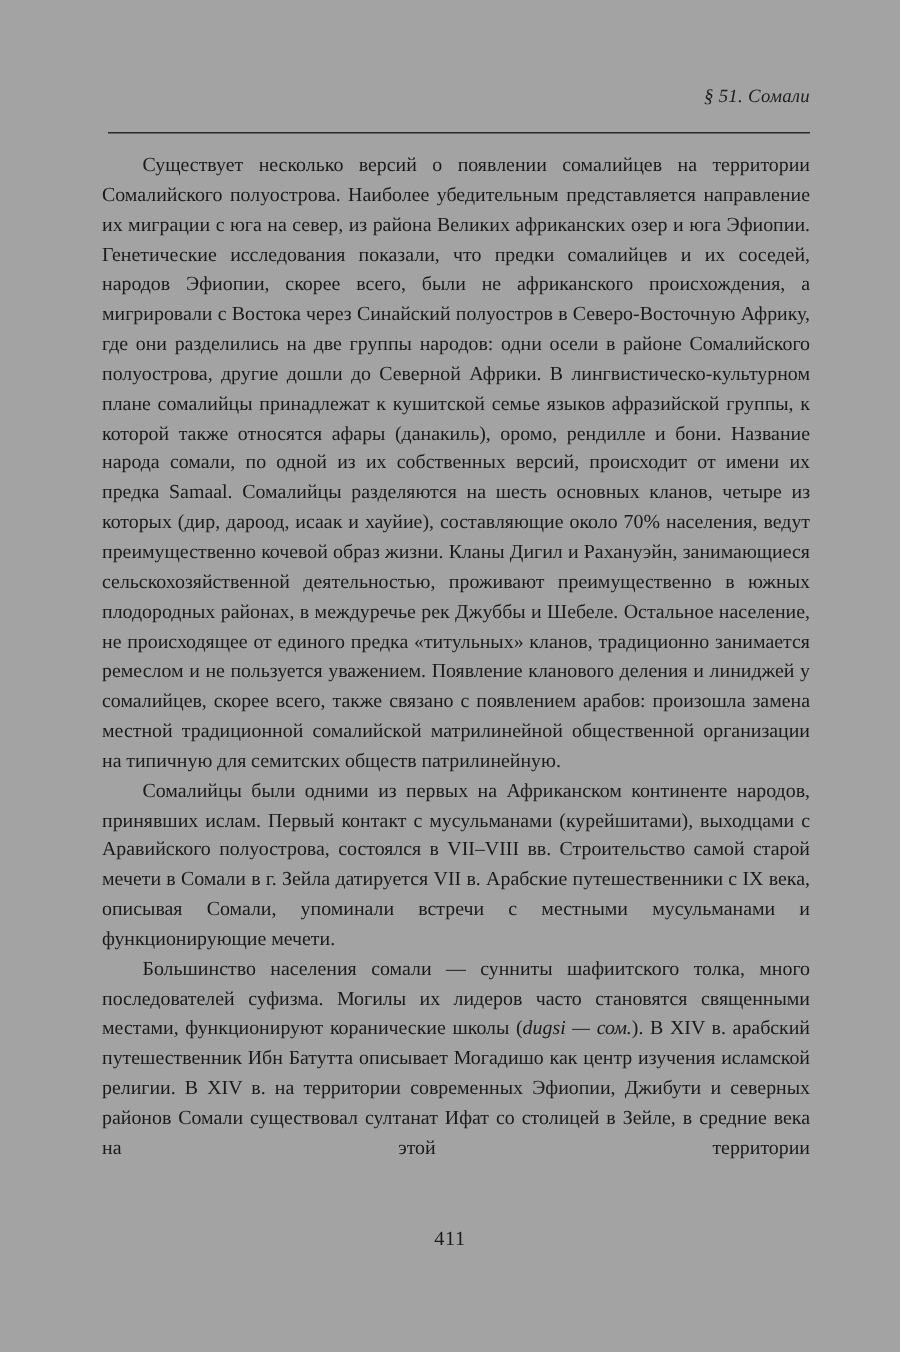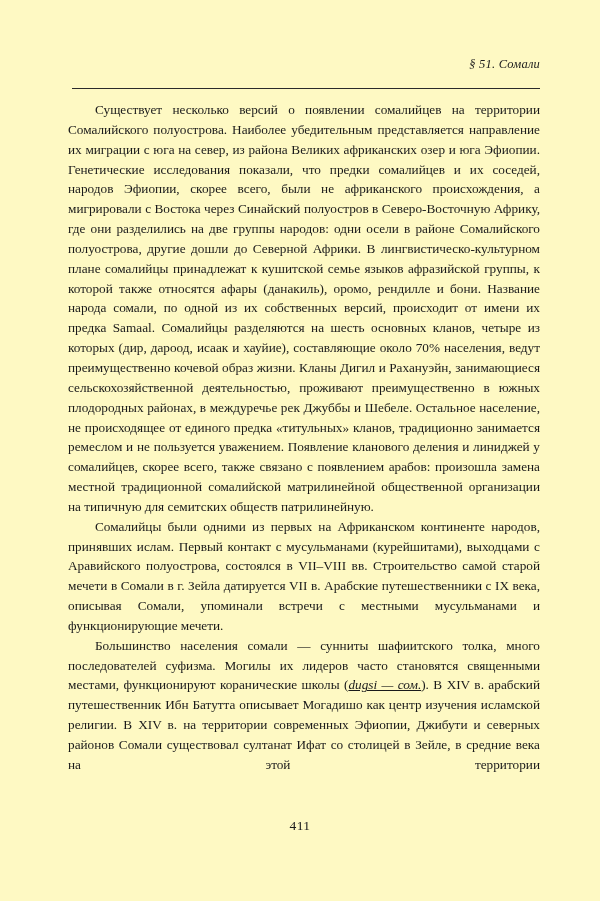--- a/index.html
+++ b/index.html
@@ -6,21 +6,21 @@
   html, body {
     margin: 0;
     padding: 0;
     background: #ffffff;
   }
   .page {
     position: relative;
     width: 600px;
     height: 901px;
     margin: 0 auto;
-    background: #fef9c3;
+    background: #a3a3a3;
     overflow: hidden;
     font-family: "Liberation Serif", "DejaVu Serif", serif;
     color: #1a1a1a;
     -webkit-font-smoothing: antialiased;
   }
 
   
   .running-head {
     position: absolute;
     top: 57px;
@@ -57,21 +57,21 @@
     text-indent: 0;
     hyphens: manual;
     word-spacing: -0.1px;
   }
   .textblock p.indent {
     text-indent: 27px;
   }
   .textblock p.last-just {
     text-align-last: justify;
   }
-  i.lat { font-style: italic; text-decoration: underline; }
+  i.lat { font-style: italic; }
 
   
   .folio {
     position: absolute;
     top: 818px;
     left: 0;
     width: 600px;
     text-align: center;
     font-size: 13.5px;
     letter-spacing: .4px;

